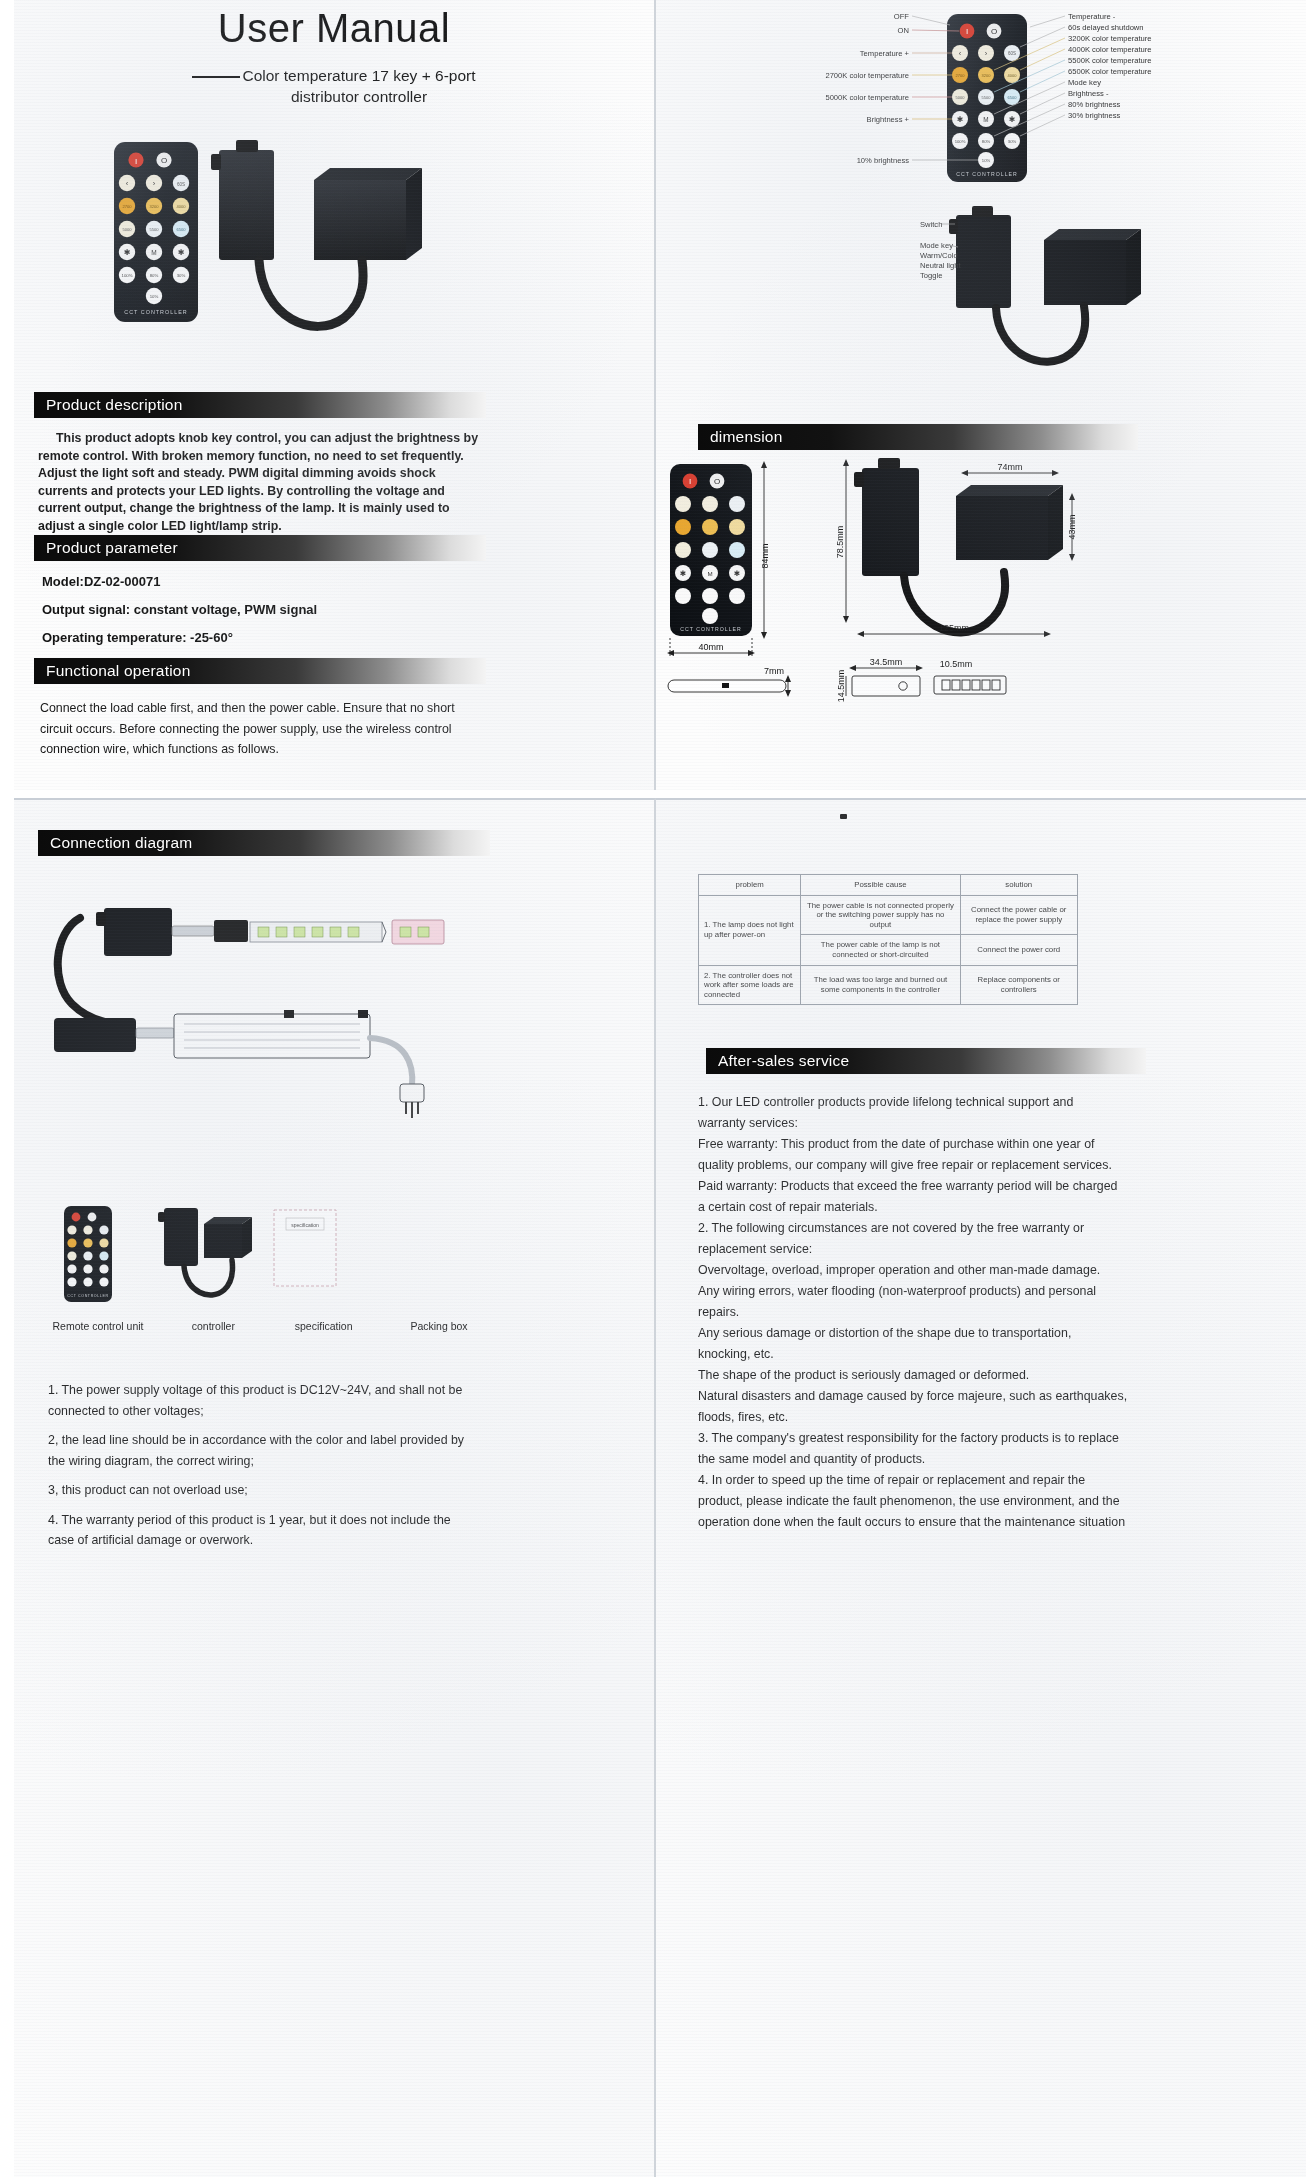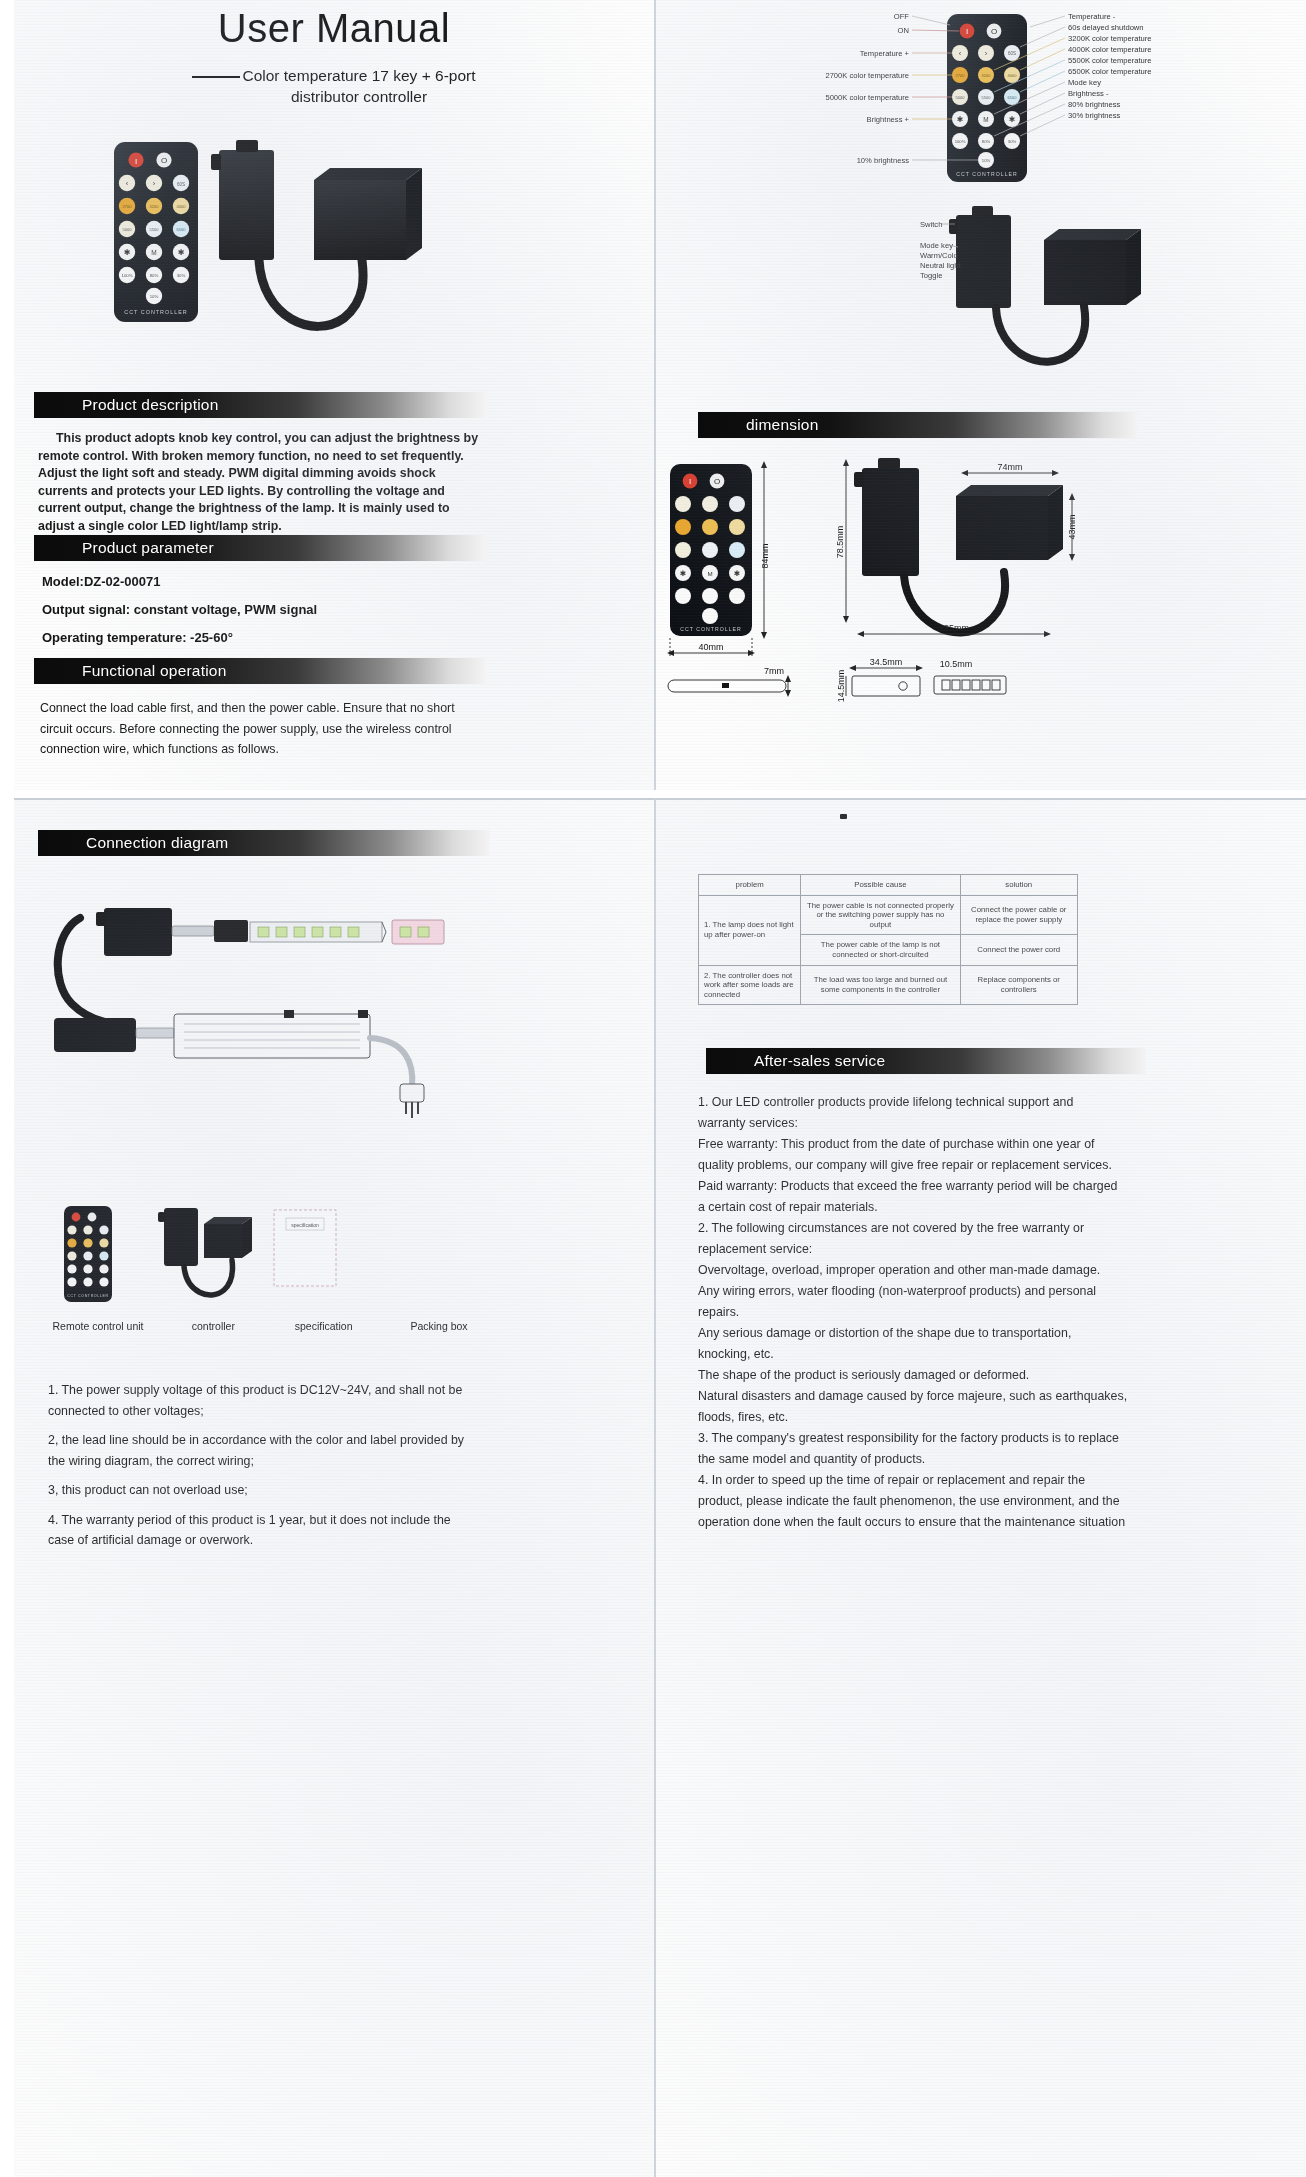--- a/index.html
+++ b/index.html
@@ -12,21 +12,21 @@
       radial-gradient(circle at 75% 70%,rgba(185,195,210,.15),transparent 65%);}
   
   #p-tl{left:14px;top:0px;width:640px;height:790px;border-right:2px solid #cfd4da;}
   #p-tr{left:656px;top:0px;width:650px;height:790px;}
   #p-bl{left:14px;top:798px;width:640px;height:1379px;border-top:2px solid #c8ced6;border-right:2px solid #cfd4da;}
   #p-br{left:656px;top:798px;width:650px;height:1379px;border-top:2px solid #c8ced6;}
 
   .bandhdr{position:relative;height:26px;display:flex;align-items:center;
     background:linear-gradient(to right,#0b0b0b 0%,#121212 30%,#3a3a3a 58%,#8d8d8d 78%,#dcdcdc 92%,#f4f4f4 100%);
     color:#fff;font-size:15.5px;font-weight:400;padding-left:12px;letter-spacing:.2px;z-index:3;}
-  .bandhdr span{text-shadow:0 0 1px rgba(0,0,0,.6);margin-left:36px;}
+  .bandhdr span{text-shadow:0 0 1px rgba(0,0,0,.6);}
   .body-txt{font-size:12.4px;line-height:17.5px;font-weight:bold;color:#141414;}
   .para-txt{font-size:12.4px;line-height:20.5px;color:#161616;}
   .kv{font-size:13px;font-weight:bold;margin:13px 0 0 8px;}
   .svgwrap{position:absolute;left:0;top:0;}
   .dimtxt{font-size:9px;fill:#111;font-family:"Liberation Sans",sans-serif;}
   .lbltxt{font-size:7.6px;fill:#2a2a2a;font-family:"Liberation Sans",sans-serif;}
   .tblcell{font-size:7.8px;color:#333;line-height:9.6px;}
   table.tt{border-collapse:collapse;width:100%;}
   table.tt td{border:1px solid #9aa0a8;padding:5px 5px;vertical-align:middle;}
 </style>
@@ -245,21 +245,21 @@
       <text class="lbltxt" x="264" y="227">Switch</text>
       <line x1="286" y1="224" x2="299" y2="224" stroke="#9a9a9a" stroke-width=".7"></line>
       <text class="lbltxt" x="264" y="248">Mode key</text>
       <line x1="292" y1="245" x2="302" y2="247" stroke="#9a9a9a" stroke-width=".7"></line>
       <text class="lbltxt" x="264" y="258">Warm/Cold</text>
       <text class="lbltxt" x="264" y="268">Neutral light</text>
       <text class="lbltxt" x="264" y="278">Toggle</text>
     </g>
   </svg>
 
-  <div style="position:absolute;left:42px;top:412px;width:440px;">
+  <div style="position:absolute;left:42px;top:424px;width:440px;">
     <div class="bandhdr">
       <span>dimension</span>
     </div>
   </div>
 
   <svg class="svgwrap" width="650" height="330" viewBox="0 0 650 330" style="top:448px;">
     <g stroke="#1d1d1d" stroke-width=".9" fill="none">
 
       <g>
         <rect x="14" y="16" width="82" height="172" rx="10" fill="#0d1014" stroke="none"></rect>

